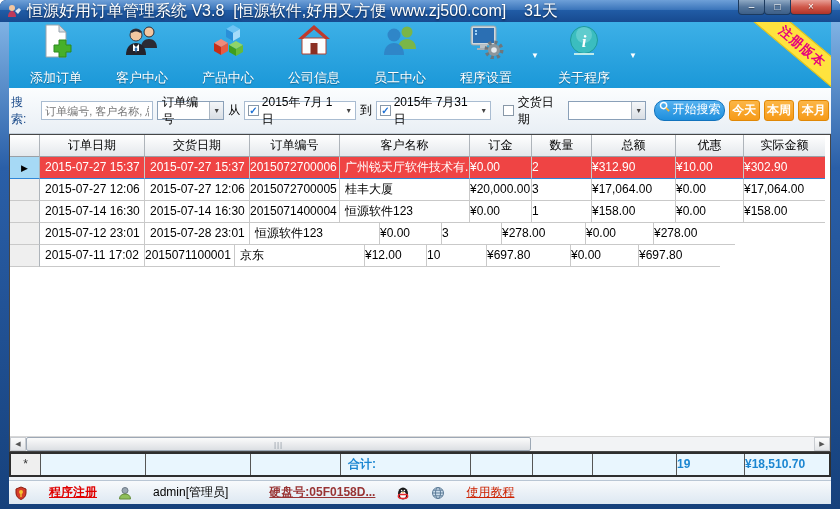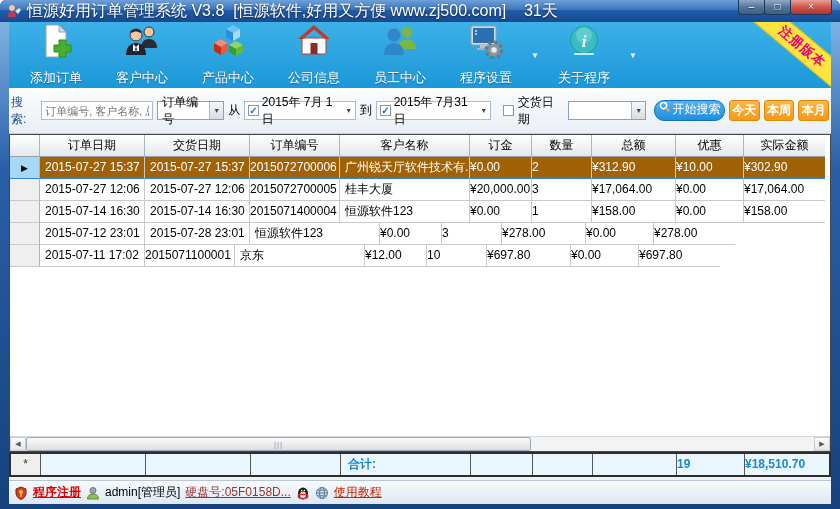--- a/index.html
+++ b/index.html
@@ -60,43 +60,43 @@
   .g-row{display:flex;flex-shrink:0;}
   .hcell{height:22px;line-height:21px;text-align:center;font-size:12px;color:#000;
     background:linear-gradient(180deg,#ffffff,#e4e8ec);border-right:1px solid #aeb4ba;border-bottom:1px solid #9aa0a6;}
   .cell{height:22px;line-height:21px;font-size:12px;color:#000;border-right:1px solid #c9c9c9;border-bottom:1px solid #c9c9c9;
     overflow:hidden;white-space:nowrap;}
   .selcell{background:#efefef;border-right:1px solid #aeb4ba;text-align:center;}
   .c-sel{width:30px;}.c-date{width:105px;}.c-del{width:105px;}.c-no{width:90px;}.c-cust{width:130px;}
   .c-dep{width:62px;}.c-qty{width:60px;}.c-tot{width:84px;}.c-disc{width:68px;}.c-act{width:81px;border-right:none;}
   .t-left{text-align:left;padding-left:5px;}
   .t-center{text-align:left;}
-  .row.selected .cell{background:#a16207;color:#fff;border-bottom-color:#2f87d8;}
+  .row.selected .cell{background:#ef4444;color:#fff;border-bottom-color:#2f87d8;}
   .row.selected .selcell{background:#a6d9f5;color:#000;}
   .marker{font-size:9px;}
   .grid-filler{flex:1;background:#fff;}
   
   .hscroll{height:15px;background:#f2f3f5;border-top:1px solid #d8d8d8;display:flex;flex-shrink:0;}
   .sb-arrow{width:16px;height:14px;display:flex;align-items:center;justify-content:center;font-size:7px;color:#555;
     background:linear-gradient(180deg,#fdfdfd,#e3e5e8);border:1px solid #c9ccd1;}
   .sb-thumb{width:505px;height:14px;background:linear-gradient(180deg,#fbfbfb,#dcdfe3);border:1px solid #9da8b5;border-radius:2px;
     display:flex;align-items:center;justify-content:center;color:#8a94a0;font-size:8px;letter-spacing:1px;}
   .sb-track{flex:1;}
   
   .totals{height:25px;border:2px solid #2e2e2e;display:flex;flex-shrink:0;font-weight:bold;font-size:12px;color:#1c86d1;background:#e9f6fe;}
   .tcell{height:21px;line-height:20px;border-right:1px solid #565656;background:#e9f6fe;}
   .tcell.selcell{background:#efefef;color:#333;font-weight:normal;}
   .tcell.c-act{border-right:none;}
   
   .statusgap{height:3px;background:#eef2f7;flex-shrink:0;}
   .statusbar{height:24px;background:linear-gradient(180deg,#f8fafc,#dde8f2);border-top:1px solid #b9c6d4;
-    display:flex;align-items:center;gap:5px;padding:0 5px;font-size:12px;flex-shrink:0;}
+    display:flex;align-items:center;gap:21px;padding:0 5px;font-size:12px;flex-shrink:0;}
   .link{text-decoration:underline;cursor:pointer;}
   .lnk-red{color:#e00000;font-weight:bold;}
-  .lnk-maroon{color:#993333;font-weight:normal;}
+  .lnk-maroon{color:#993333;font-weight:bold;margin-left:20px;}
   .lnk-blue{color:#3344cc;}
   .lnk-red2{color:#cc2200;}
   .s-user{color:#000;}
   .sicon{width:14px;height:14px;display:inline-block;flex-shrink:0;}
 </style>
 </head>
 <body>
 
 <div class="window">
 

